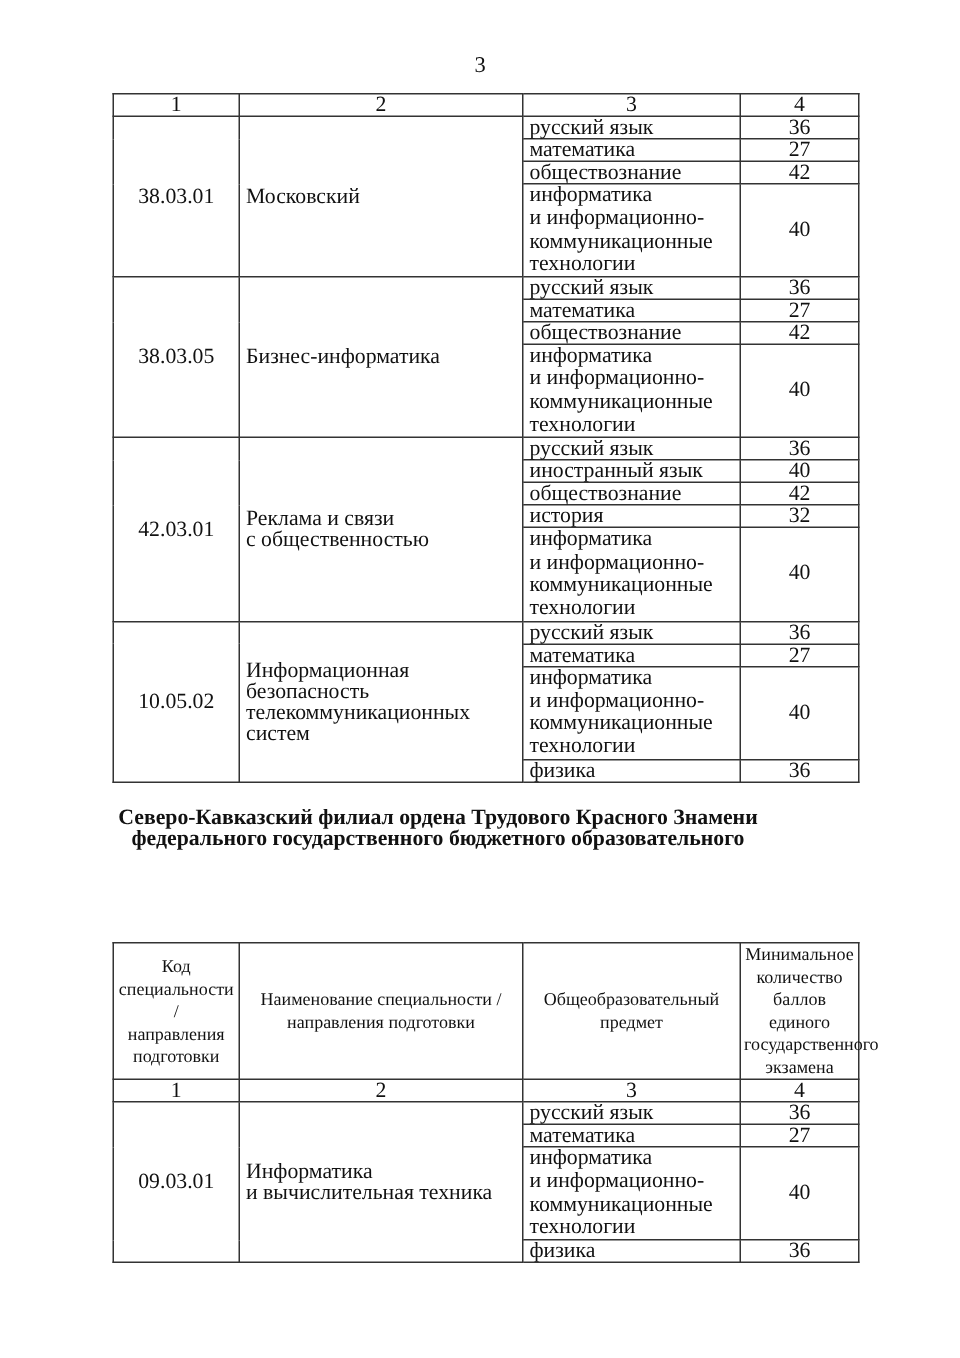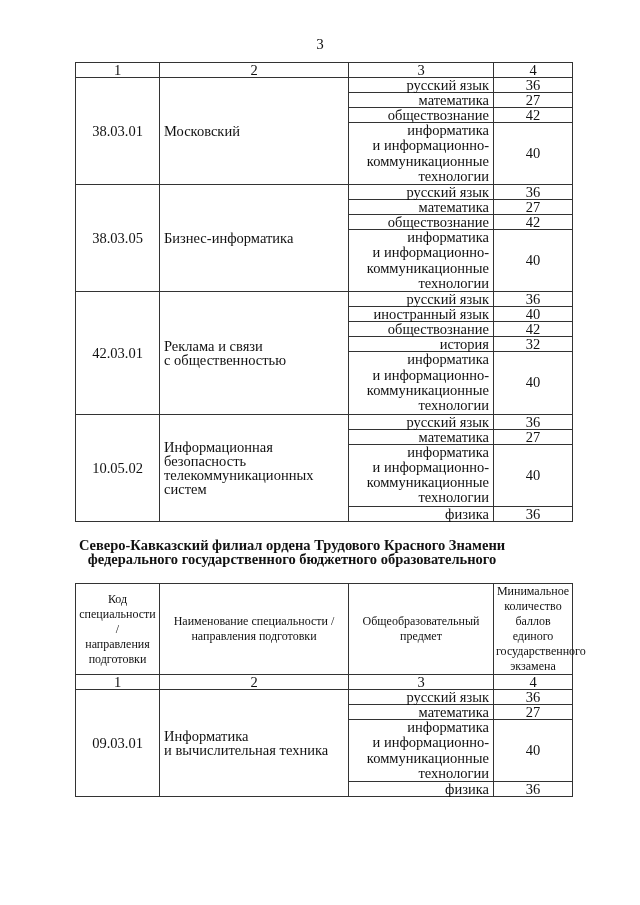--- a/index.html
+++ b/index.html
@@ -6,27 +6,27 @@
   body { width: 640px; height: 905px; position: relative; overflow: hidden;
          font-family: "Liberation Serif", "DejaVu Serif", serif; color: #111; }
   .page-number { position: absolute; top: 36px; left: 0; width: 640px; text-align: center;
                  font-size: 15px; }
   table.t { position: absolute; left: 75px; border-collapse: collapse; table-layout: fixed;
             width: 497px; font-size: 14.5px; line-height: 15px; }
   table.t td { border: 1.3px solid #333; padding: 0 4px; vertical-align: middle; }
   .c1 { width: 84px; } .c2 { width: 189px; } .c3 { width: 145px; } .c4 { width: 79px; }
   td.code { text-align: center; }
   td.name { text-align: left; padding-left: 5px; }
-  td.subj { text-align: right; padding-left: 4px; }
+  td.subj { text-align: left; padding-left: 4px; }
   td.score { text-align: center; }
   tr.num td { text-align: center; height: 14px; line-height: 14px; }
   tr.r1 td { height: 14px; line-height: 14px; }
   tr.r4 td.subj { line-height: 15.3px; }
   #t1 { top: 62px; }
-  #t2 { top: 583px; }
+  #t2 { top: 628px; }
   tr.hdr td { font-size: 12px; line-height: 15px; text-align: center; height: 74px; padding: 0 2px; }
   .heading { position: absolute; top: 539px; left: 0; width: 584px; text-align: center;
              font-weight: bold; font-size: 14.5px; line-height: 13.5px; }
   .heading div { white-space: nowrap; }
 </style>
 </head>
 <body>
 
 <div class="page-number">3</div>
 

